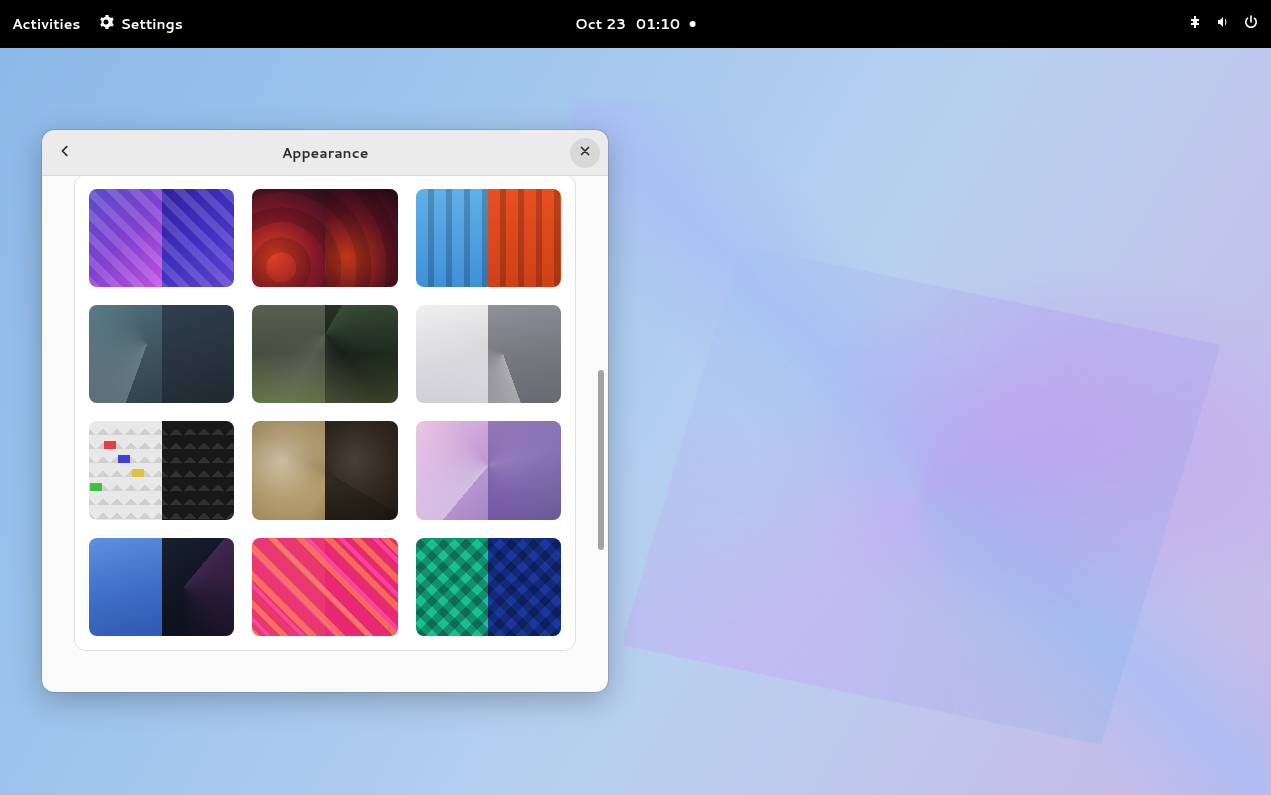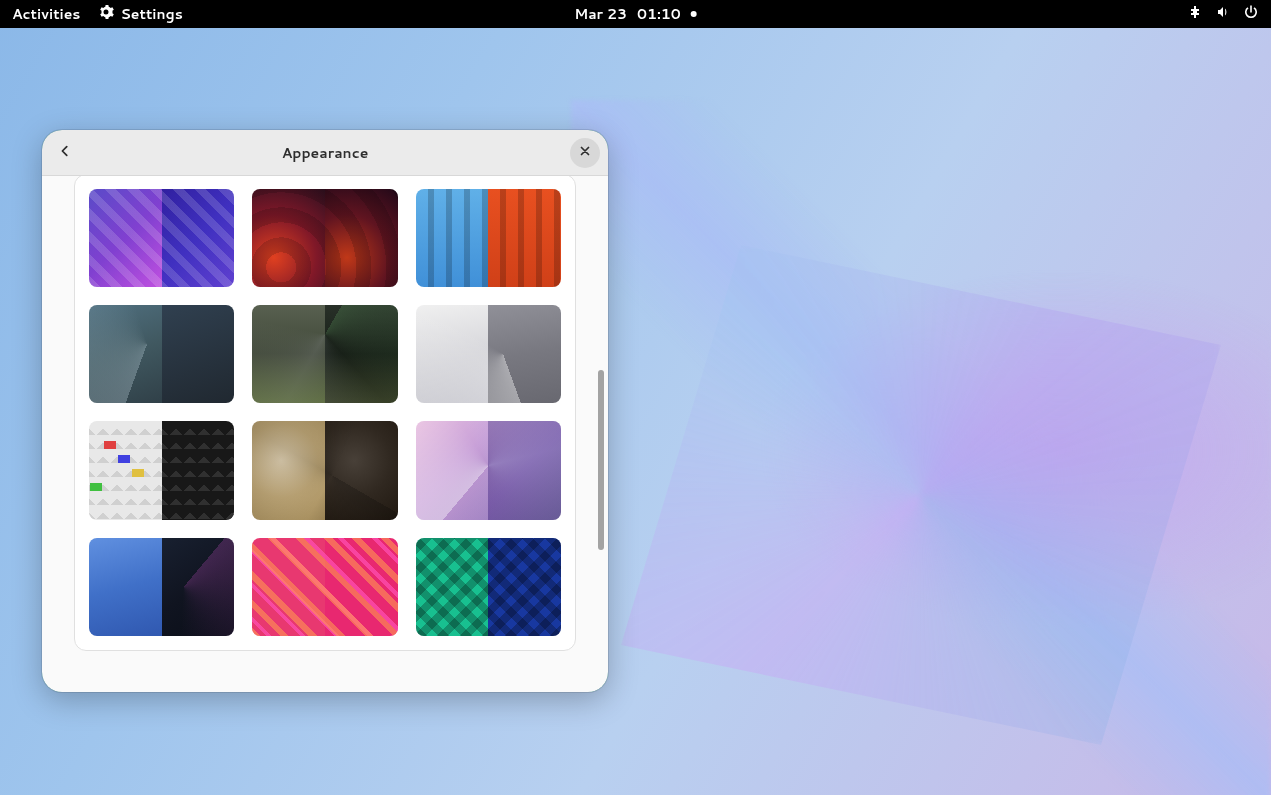--- a/index.html
+++ b/index.html
@@ -44,21 +44,21 @@
           rgba(160,200,240,0.3) 270deg,
           rgba(180,160,240,0.4) 360deg);
       clip-path: polygon(20% 0%, 100% 20%, 80% 100%, 0% 80%);
       filter: blur(3px);
     }
 
     
     .topbar {
       position: relative;
       z-index: 10;
-      height: 28px;
+      height: 48px;
       background: #000;
       color: #fff;
       display: flex;
       align-items: center;
       padding: 0 12px;
       font-size: 14px;
       font-weight: 600;
     }
     .topbar-left { display: flex; align-items: center; gap: 18px; }
     .topbar-center {
@@ -75,21 +75,21 @@
     .notif-dot { width: 6px; height: 6px; border-radius: 50%; background: #fff; }
 
     
     .window {
       position: absolute;
       left: 42px;
       top: 130px;
       width: 566px;
       height: 562px;
       background: #0f766e;
-      border-radius: 20px;
+      border-radius: 12px;
       box-shadow: 0 8px 30px rgba(0,0,0,0.25), 0 0 0 1px rgba(0,0,0,0.1);
       z-index: 20;
       display: flex;
       flex-direction: column;
       overflow: hidden;
     }
     .headerbar {
       height: 46px;
       background: #ebebeb;
       border-bottom: 1px solid #d8d8d8;
@@ -241,21 +241,21 @@
     <div class="topbar-item">
       <span>
         <svg width="16" height="16" viewBox="0 0 16 16">
             <path d="M8 10.5A2.5 2.5 0 1 0 8 5.5a2.5 2.5 0 0 0 0 5zM14.5 8c0 .4 0 .8-.1 1.2l1.4 1.1-1.4 2.4-1.7-.6c-.6.5-1.3.9-2 1.1L10.4 15H7.6l-.3-1.8c-.7-.2-1.4-.6-2-1.1l-1.7.6-1.4-2.4 1.4-1.1C3.5 8.8 3.5 8.4 3.5 8s0-.8.1-1.2L2.2 5.7l1.4-2.4 1.7.6c.6-.5 1.3-.9 2-1.1L7.6 1h2.8l.3 1.8c.7.2 1.4.6 2 1.1l1.7-.6 1.4 2.4-1.4 1.1c.1.4.1.8.1 1.2z"></path>
           </svg>
       </span>
       <span>Settings</span>
     </div>
   </div>
   <div class="topbar-center">
-    <span>Mar 23</span>
+    <span>Oct 23</span>
     <span>01:10</span>
     <span class="notif-dot"></span>
   </div>
   <div class="topbar-right">
     <span>
       <svg width="16" height="16" viewBox="0 0 16 16">
           <path d="M7 2h2v3h3v2h-2v2h2v2h-3v3H7v-3H4V9h2V7H4V5h3V2z"></path>
         </svg>
     </span>
     <span>

